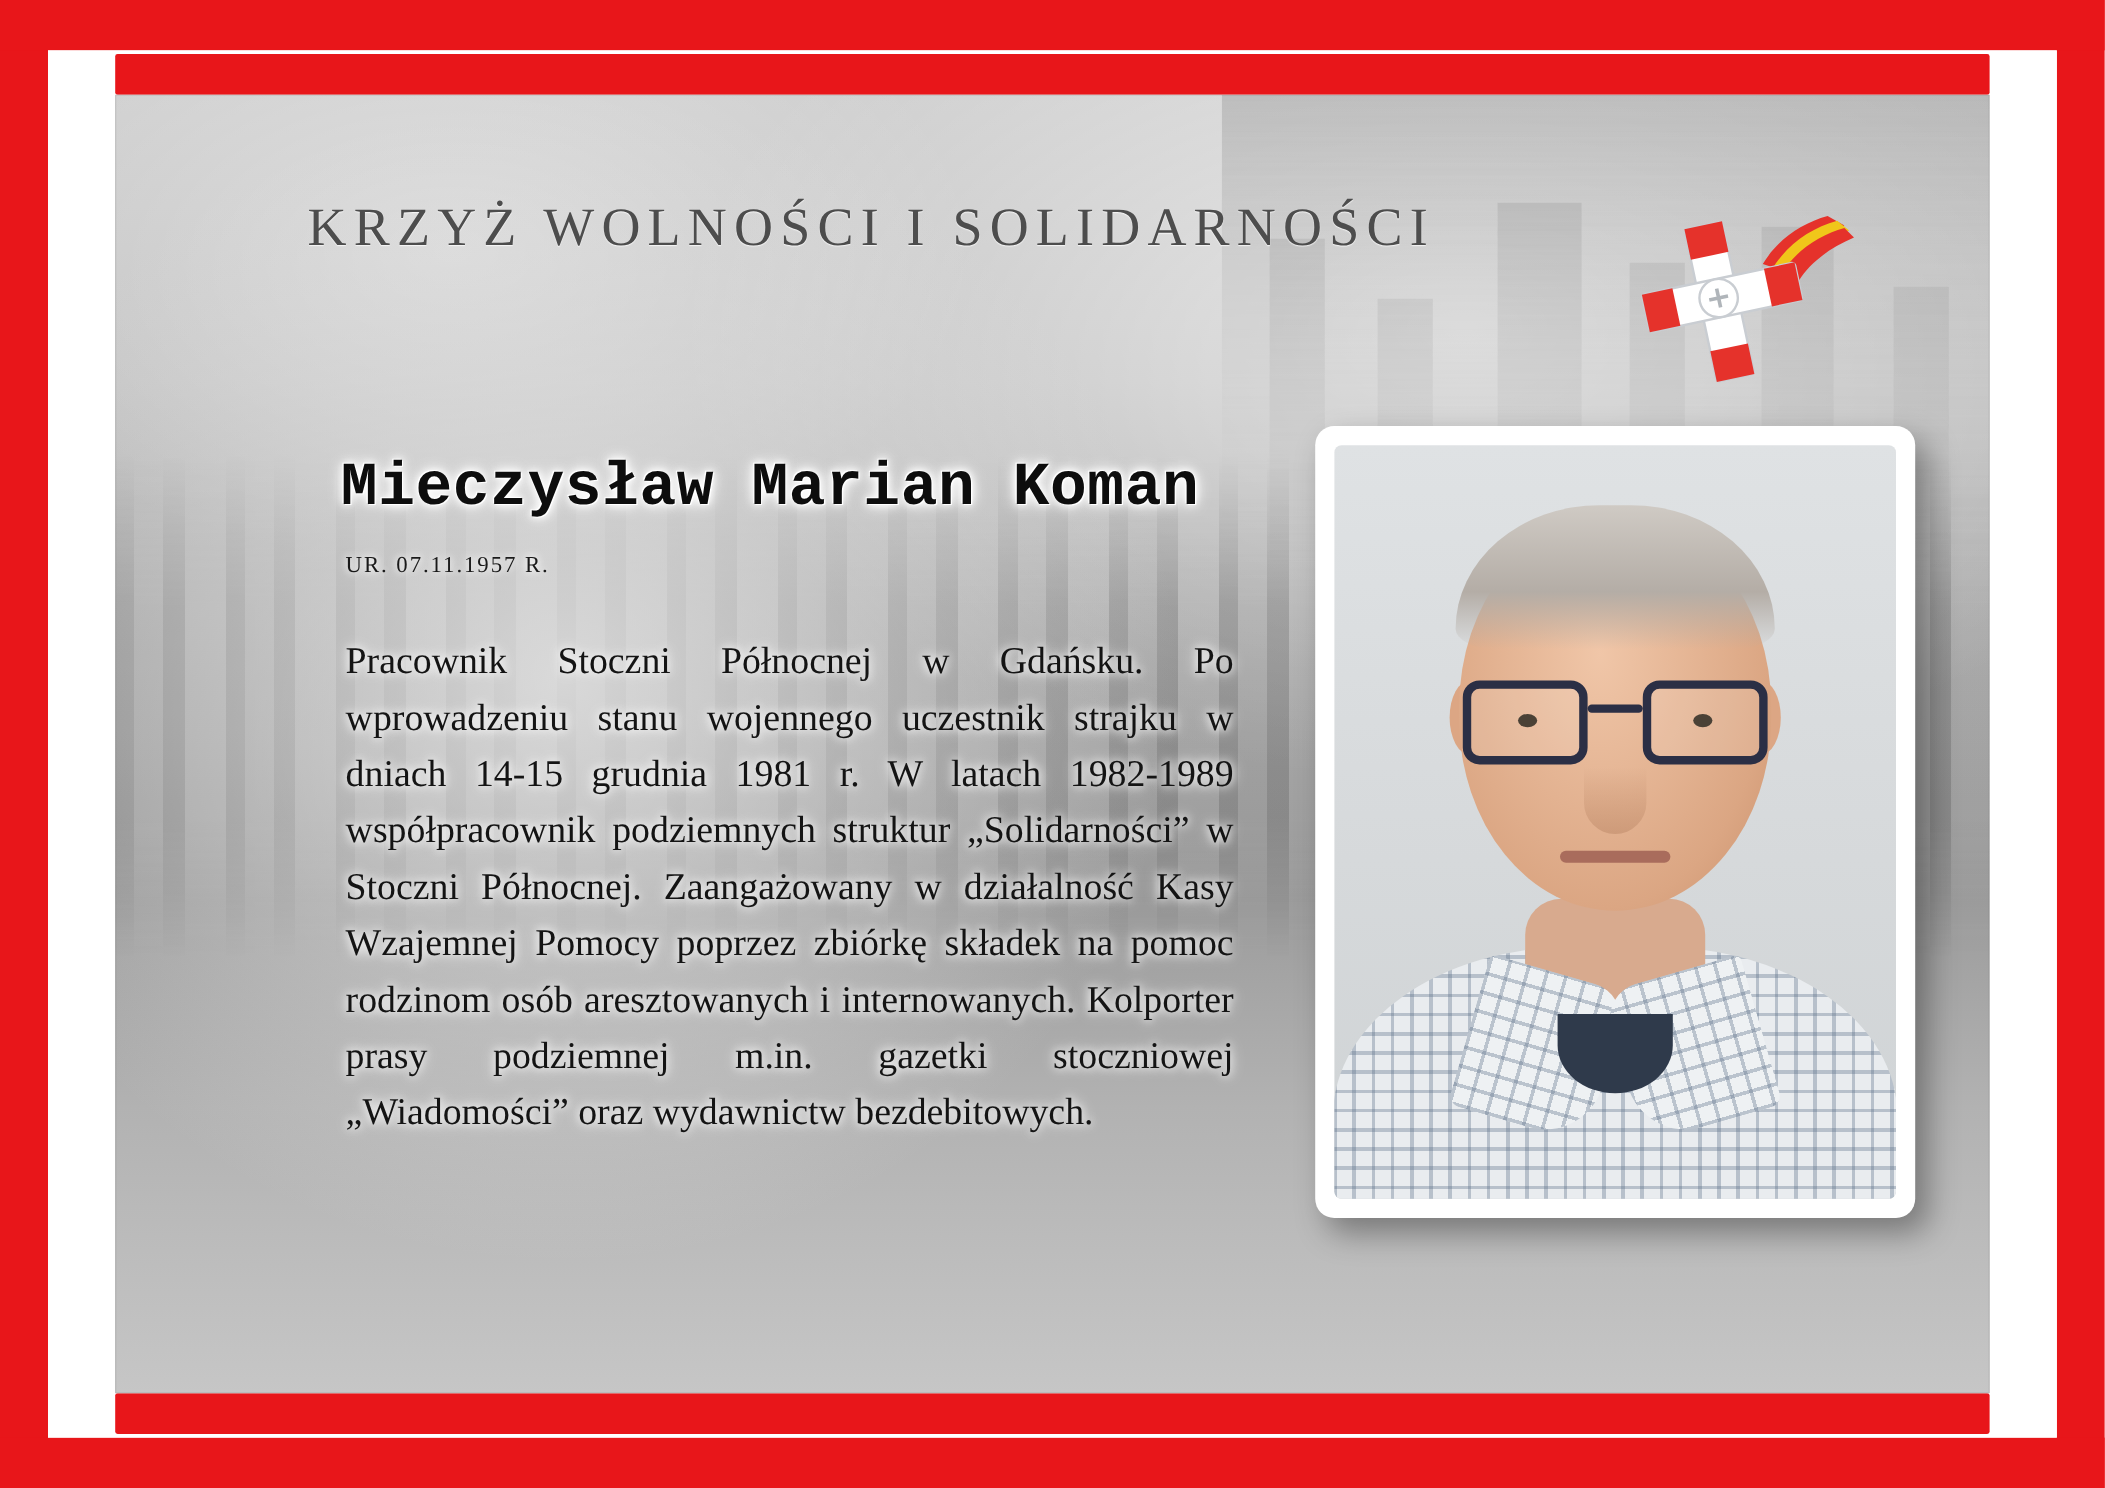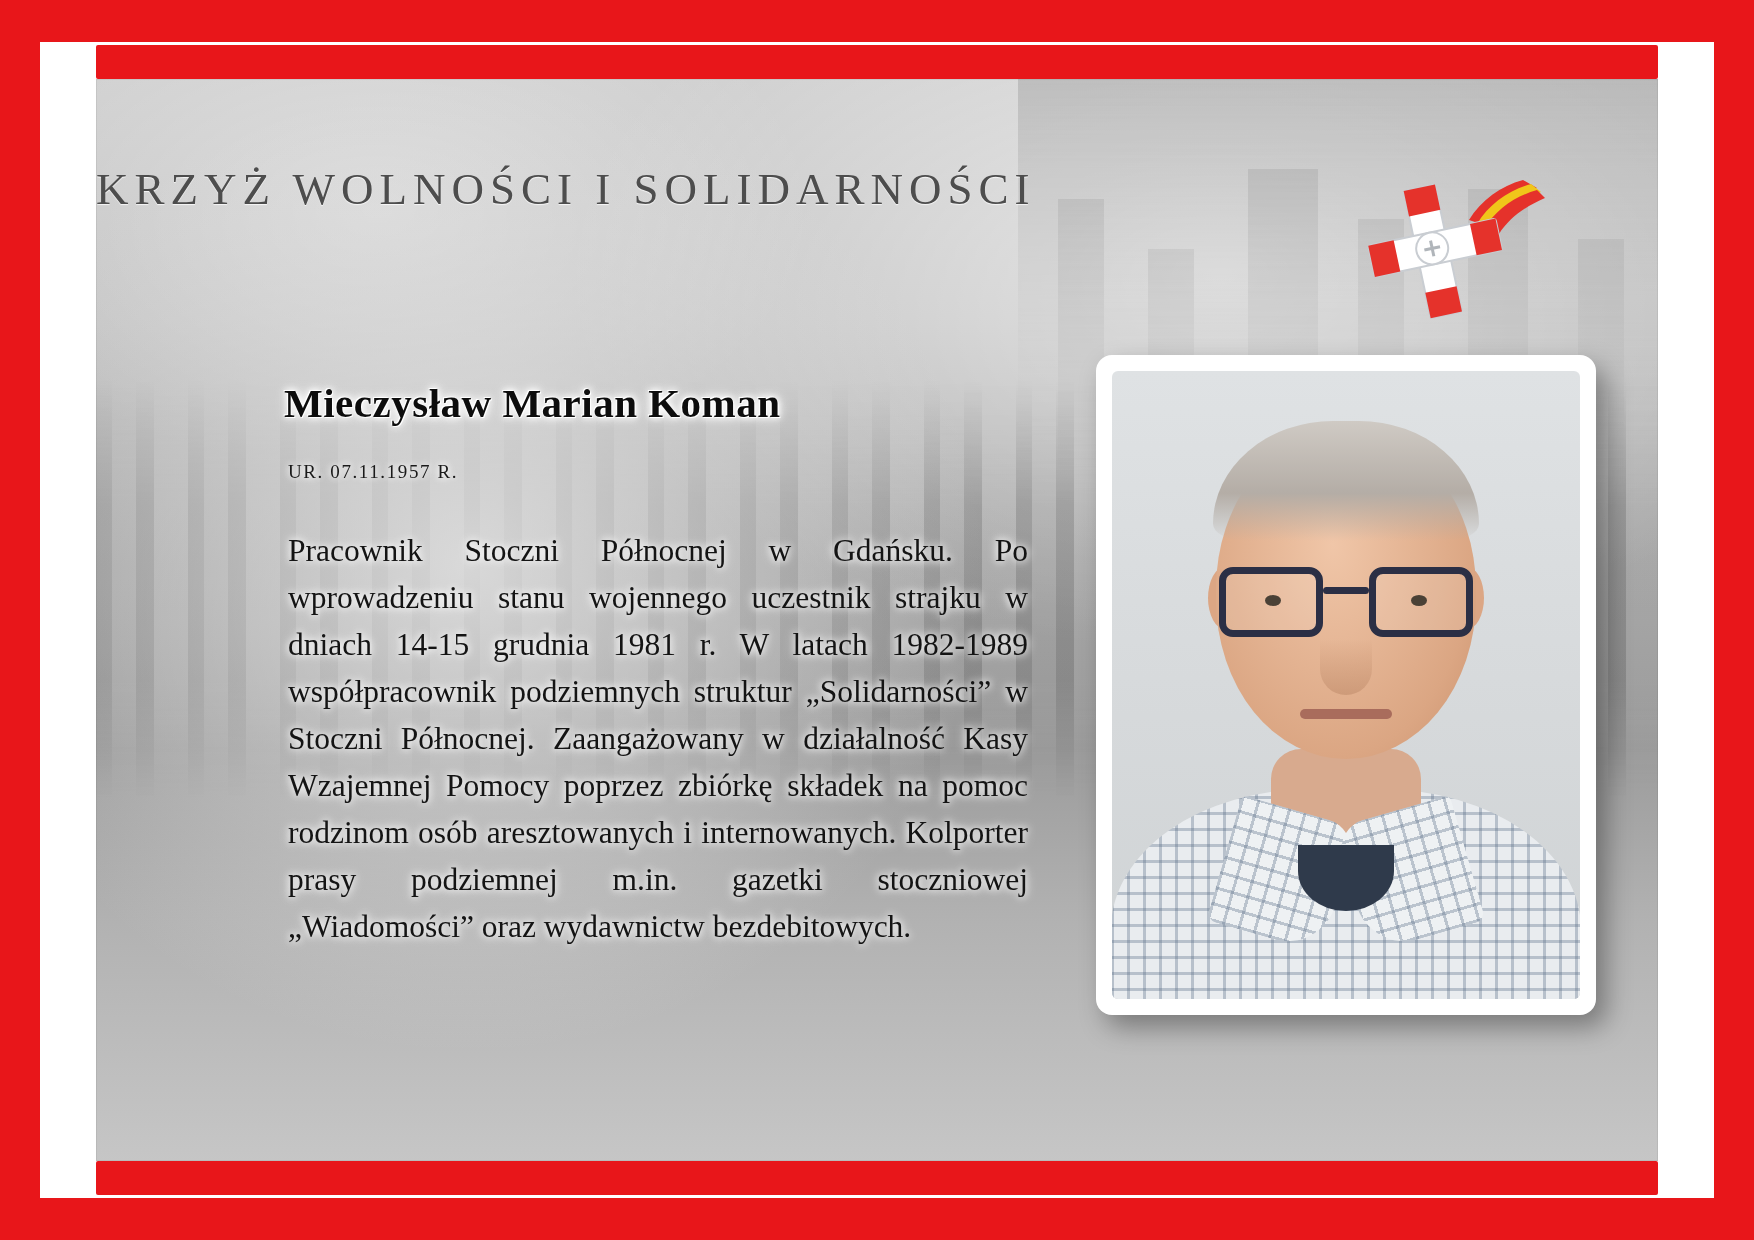--- a/index.html
+++ b/index.html
@@ -129,20 +129,21 @@
     background: radial-gradient(ellipse 70% 60% at 38% 45%, rgba(226,226,226,0.85), rgba(226,226,226,0.0) 75%);
     pointer-events: none;
   }
 
   
   .title {
     position: absolute;
     left: 0;
     top: 84px;
     width: 1260px;
+    text-align: center;
     font-family: "Liberation Serif", serif;
     font-size: 45px;
     letter-spacing: 6px;
     color: #4d4d4d;
     font-weight: 400;
     text-shadow: 0 1px 1px rgba(255,255,255,0.8);
   }
 
   
   .medal {
@@ -151,23 +152,23 @@
     top: 95px;
     width: 230px;
     height: 160px;
   }
 
   
   .name {
     position: absolute;
     left: 188px;
     top: 300px;
-    font-family: Liberation Serif, serif;
+    font-family: Liberation Mono, monospace;
     font-weight: bold;
-    font-size: 41px;
+    font-size: 51px;
     color: #0d0d0d;
     letter-spacing: 0.5px;
     text-shadow:
       0 0 6px #ffffff, 0 0 10px #ffffff, 0 0 14px #ffffff,
       1px 1px 0 #ffffff, -1px -1px 0 #ffffff;
   }
   .birth {
     position: absolute;
     left: 192px;
     top: 382px;

